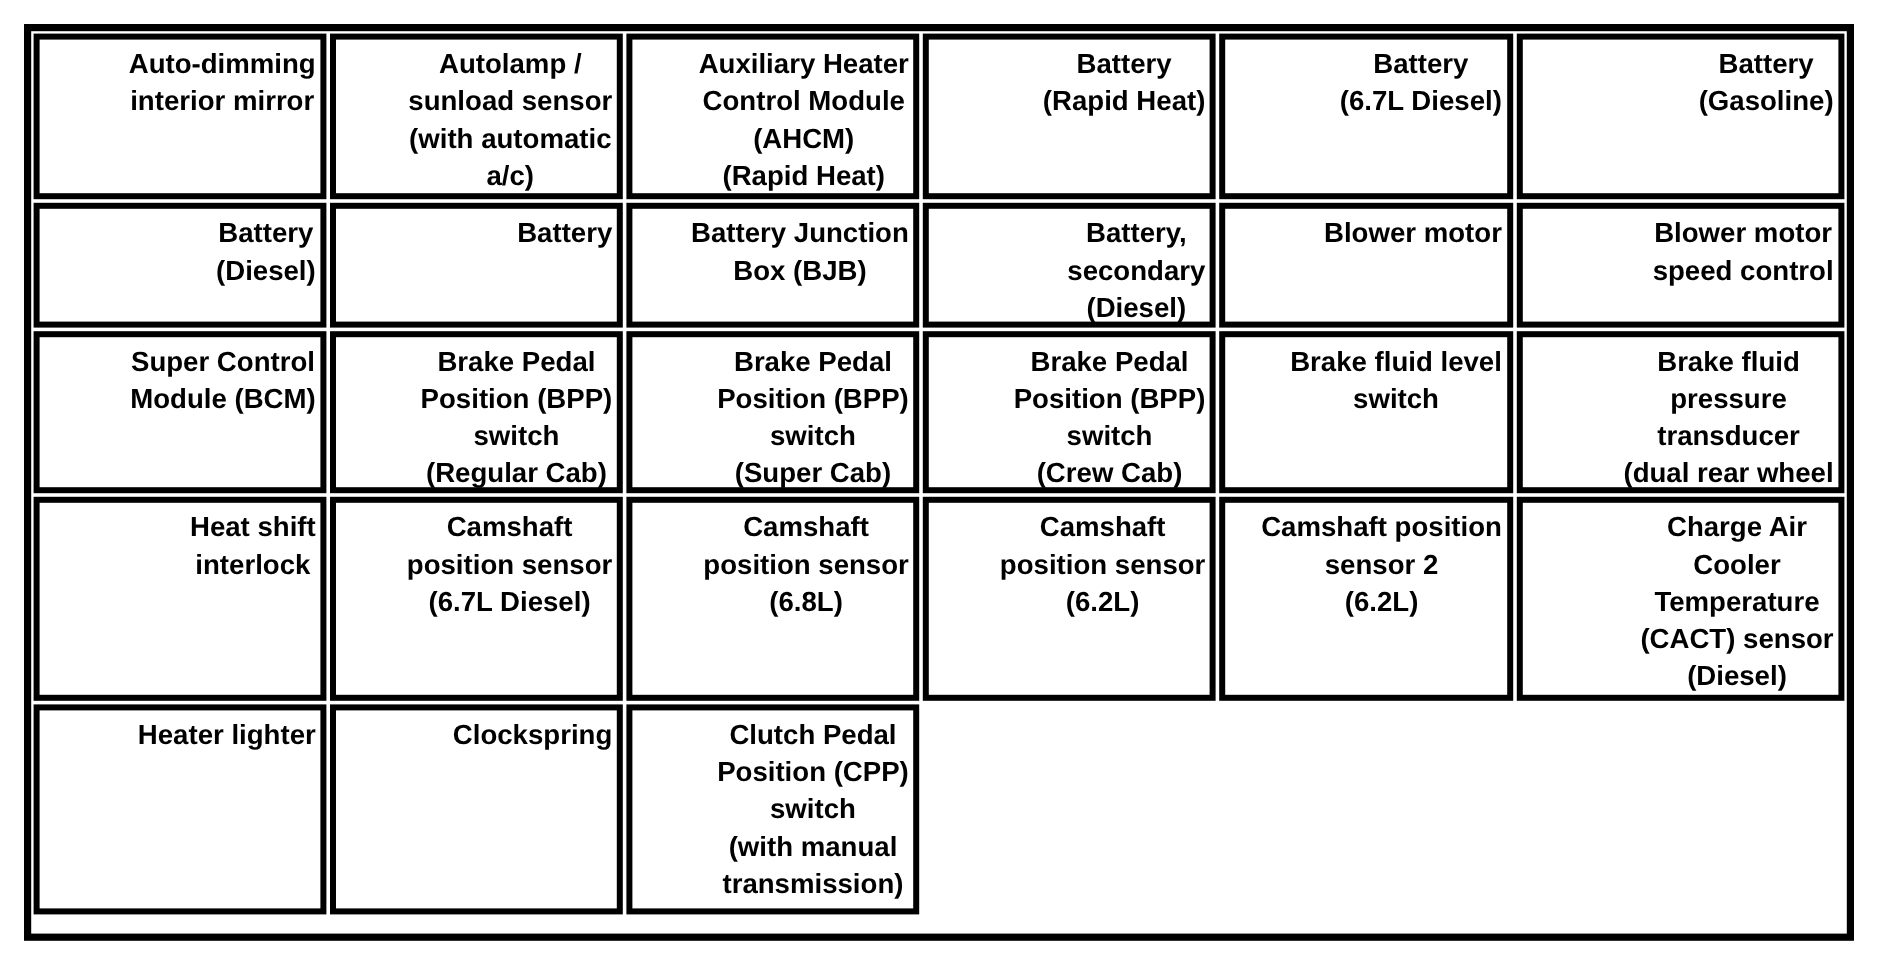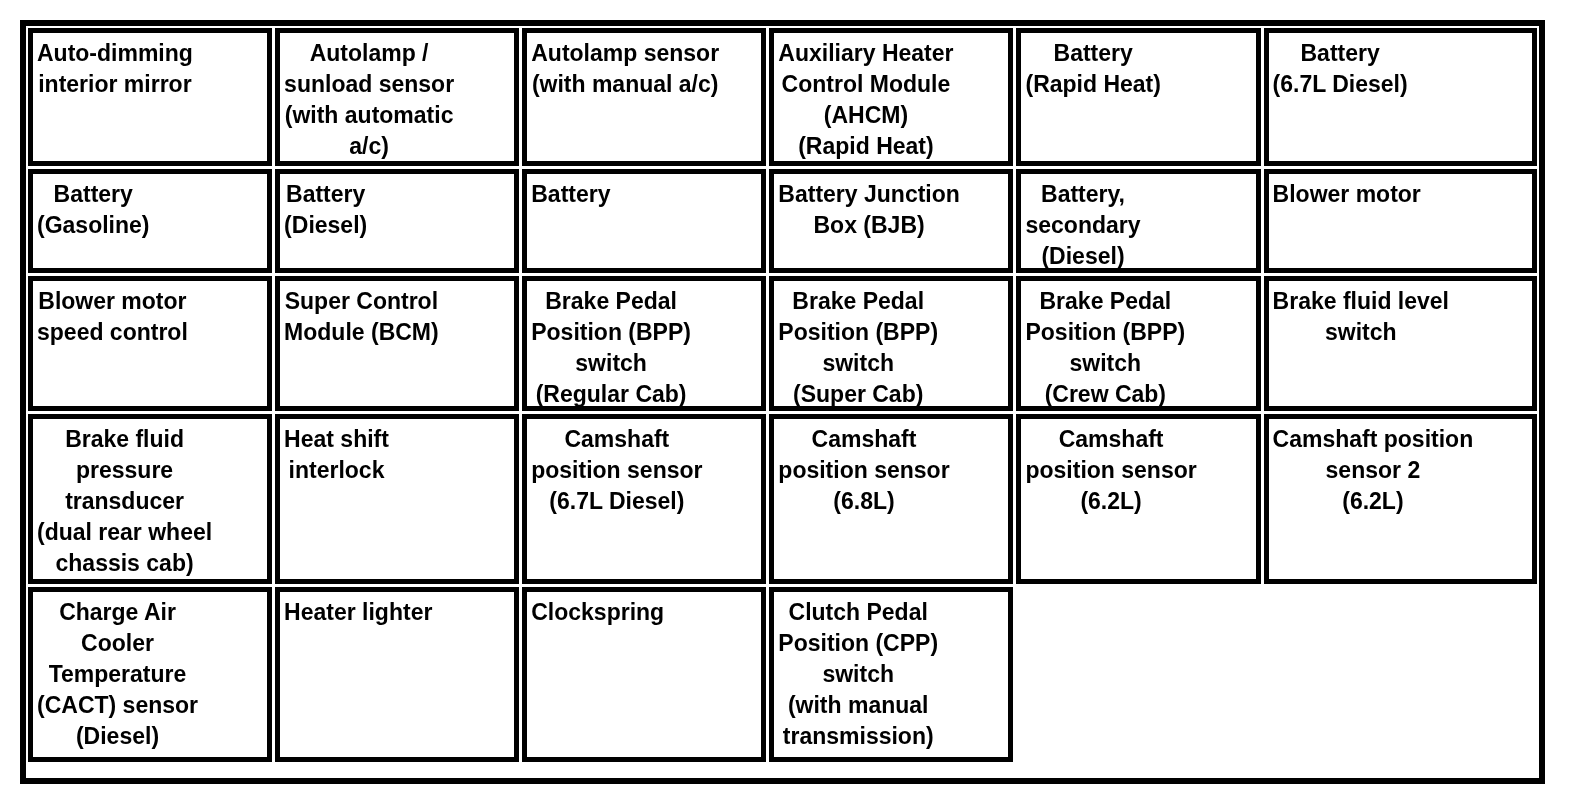--- a/index.html
+++ b/index.html
@@ -27,21 +27,21 @@
     width: 100%;
     height: 100%;
     grid-template-columns: 1fr 1fr 1fr 1fr 1fr 1.12fr;
     grid-template-rows: 138px 104px 135px 170px 175px;
     gap: 3px;
   }
   .cell {
     border: 5px solid #000000;
     background: #ffffff;
     display: flex;
-    justify-content: flex-start;
+    justify-content: flex-end;
     align-items: flex-start;
     padding: 5px 4px 4px 4px;
     box-sizing: border-box;
     cursor: pointer;
   }
   .label {
     font-weight: bold;
     font-size: 23px;
     line-height: 31px;
     color: #000000;
@@ -57,24 +57,20 @@
 
     <div class="cell">
         <span class="label">Auto-dimming
 interior mirror</span>
       </div>
     <div class="cell">
         <span class="label">Autolamp /
 sunload sensor
 (with automatic
 a/c)</span>
-      </div>
-    <div class="cell">
-        <span class="label">Autolamp sensor
-(with manual a/c)</span>
       </div>
     <div class="cell">
         <span class="label">Auxiliary Heater
 Control Module
 (AHCM)
 (Rapid Heat)</span>
       </div>
     <div class="cell">
         <span class="label">Battery
 (Rapid Heat)</span>

